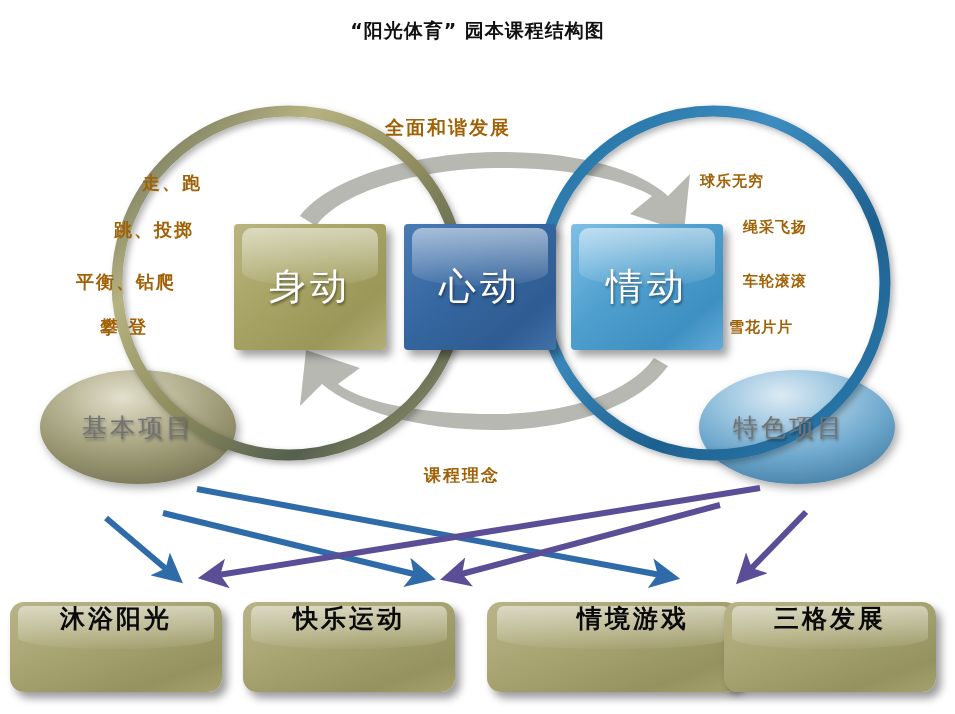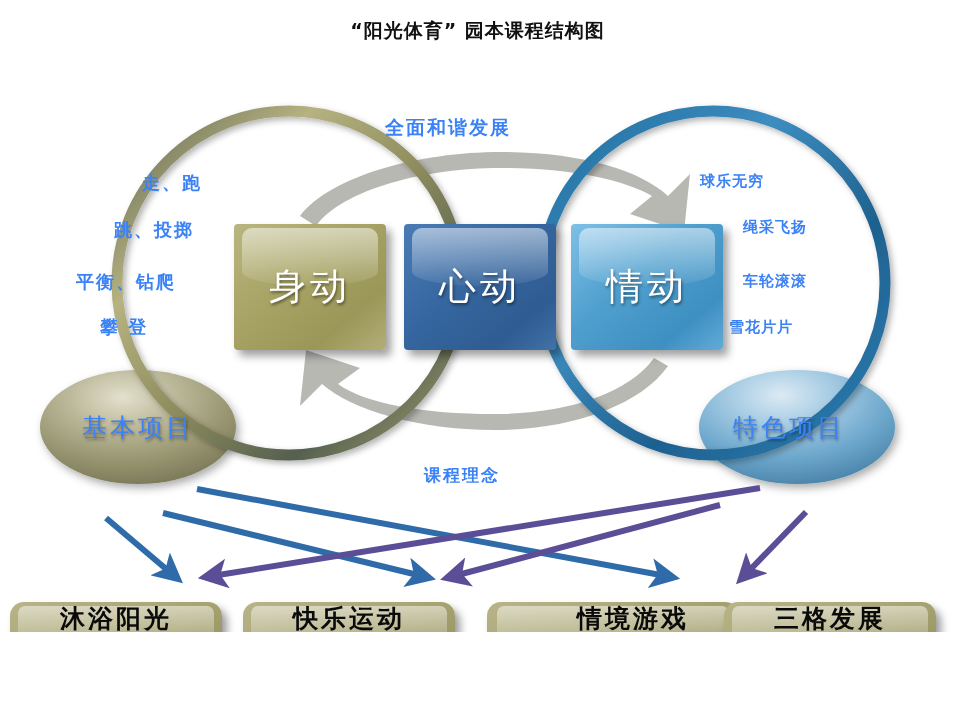--- a/index.html
+++ b/index.html
@@ -7,21 +7,21 @@
     margin: 0;
     padding: 0;
     background: #ffffff;
   }
   body {
     font-family: "DejaVu Sans", "Liberation Sans", sans-serif;
   }
   #canvas {
     position: relative;
     width: 955px;
-    height: 632px;
+    height: 714px;
     background: #ffffff;
     overflow: hidden;
   }
 
   
   .title {
     position: absolute;
     left: 0;
     top: 18px;
     width: 955px;
@@ -39,21 +39,21 @@
     left: 0;
     top: 0;
     width: 955px;
     height: 714px;
   }
 
   
   .flabel {
     position: absolute;
     font-weight: bold;
-    color: #3b82f6;
+    color: #a16207;
     white-space: nowrap;
     letter-spacing: 1px;
   }
   .harmony {
     left: 385px;
     top: 115px;
     font-size: 19px;
     letter-spacing: 2px;
   }
   .concept {
@@ -144,21 +144,21 @@
     background: linear-gradient(to bottom, rgba(255,255,255,0.50), rgba(255,255,255,0.04));
     pointer-events: none;
   }
   .bbox .txt { position: relative; z-index: 2; }
 
   
   .elabel {
     position: absolute;
     font-family: "DejaVu Serif", "Liberation Serif", serif;
     font-size: 25px;
-    color: #3b82f6;
+    color: #737373;
     letter-spacing: 3px;
     text-shadow: 1px 2px 3px rgba(0,0,0,0.40);
     white-space: nowrap;
     z-index: 5;
   }
   #lbl-basic { left: 82px; top: 411px; }
   #lbl-feature { left: 733px; top: 411px; }
 </style>
 </head>
 <body>

